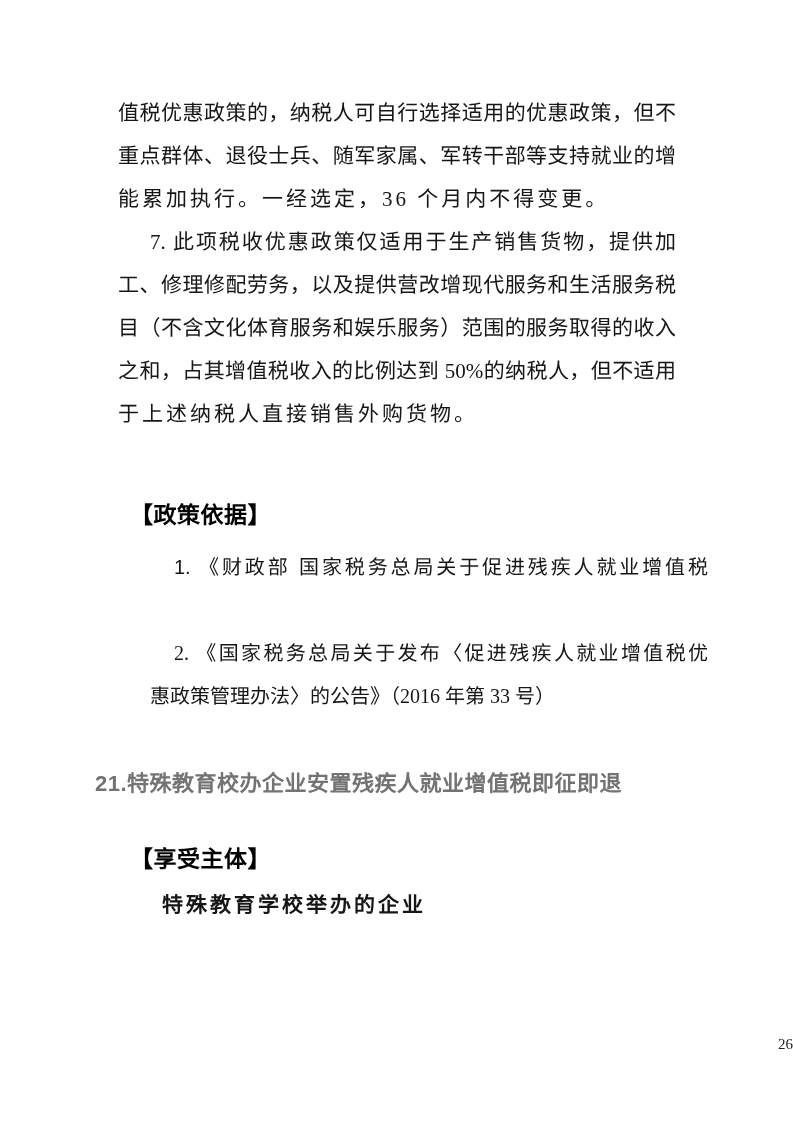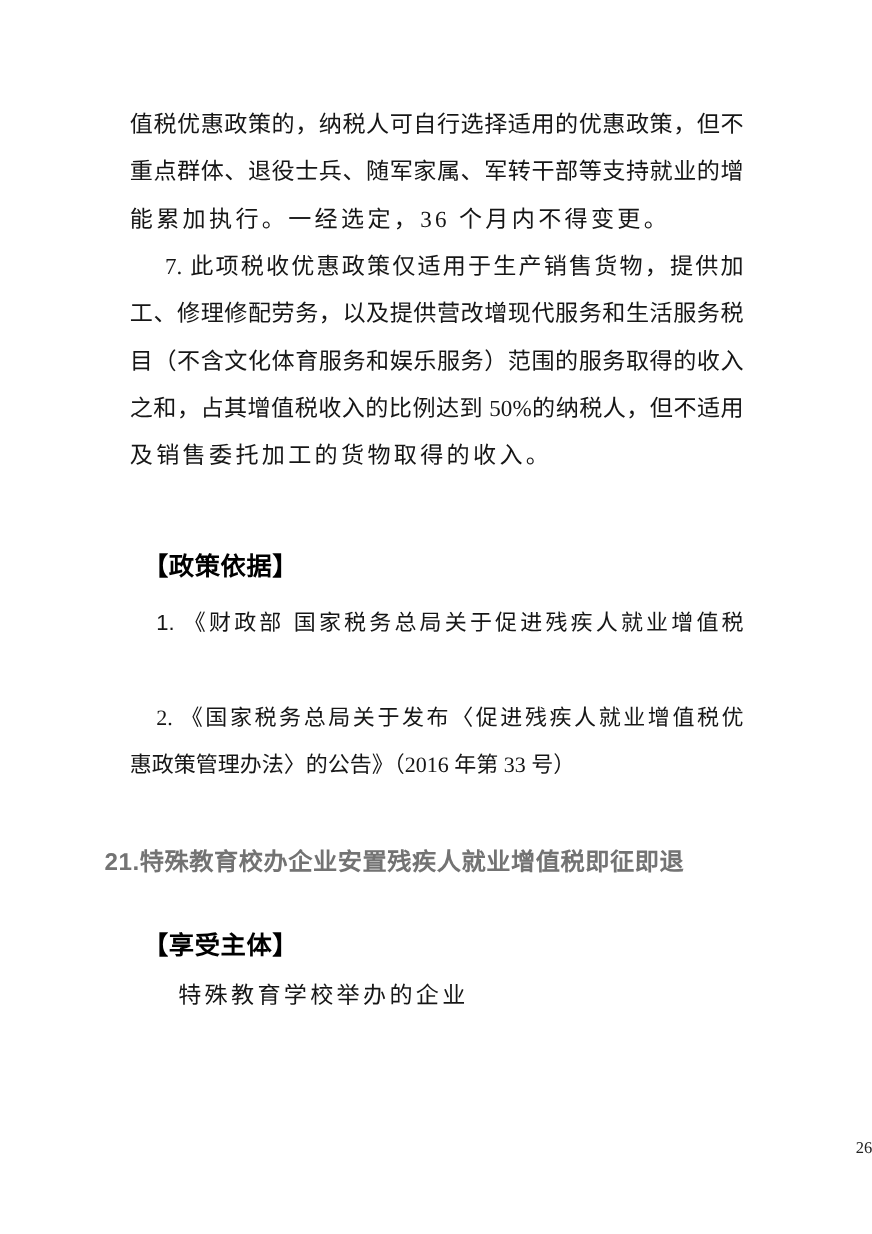--- a/index.html
+++ b/index.html
@@ -34,27 +34,28 @@
     text-align-last: left;
   }
   .kai {
     font-family: "Liberation Serif", "DejaVu Serif", serif;
   }
   .kai .line.end {
     letter-spacing: 3px;
   }
   .hei {
     font-family: "Liberation Sans", "DejaVu Sans", sans-serif;
+    margin-left: 32px;
   }
   .hei .line {
     font-size: 20px;
   }
   .indent-lg { text-indent: 32px; }
   .indent-md { text-indent: 24px; }
-  .indent-2ch { text-indent: 44px; }
+  .indent-2ch { text-indent: 44px; font-weight: bold; }
 
   
   .bracket-heading {
     position: absolute;
     left: 118px;
     width: 558px;
     margin: 12px;
     height: 43px;
     line-height: 43px;
     font-size: 23px;
@@ -98,21 +99,21 @@
     <div class="line">值税优惠政策的，纳税人可自行选择适用的优惠政策，但不</div>
     <div class="line">重点群体、退役士兵、随军家属、军转干部等支持就业的增</div>
     <div class="line end">能累加执行。一经选定，36 个月内不得变更。</div>
   </div>
 
   <div class="block kai" style="top: 221px;">
     <div class="line indent-lg">7. 此项税收优惠政策仅适用于生产销售货物，提供加</div>
     <div class="line">工、修理修配劳务，以及提供营改增现代服务和生活服务税</div>
     <div class="line">目（不含文化体育服务和娱乐服务）范围的服务取得的收入</div>
     <div class="line">之和，占其增值税收入的比例达到 50%的纳税人，但不适用</div>
-    <div class="line end">及销售委托加工的货物取得的收入。</div>
+    <div class="line end">于上述纳税人直接销售外购货物。</div>
   </div>
 
   <h2 class="bracket-heading" style="top: 482px;">【政策依据】</h2>
 
   <div class="block hei" style="top: 546px;">
     <div class="line indent-md">1. 《财政部 国家税务总局关于促进残疾人就业增值税</div>
   </div>
 
   <div class="block hei" style="top: 632px; font-family: Liberation Serif, serif;">
     <div class="line indent-md">2. 《国家税务总局关于发布〈促进残疾人就业增值税优</div>

